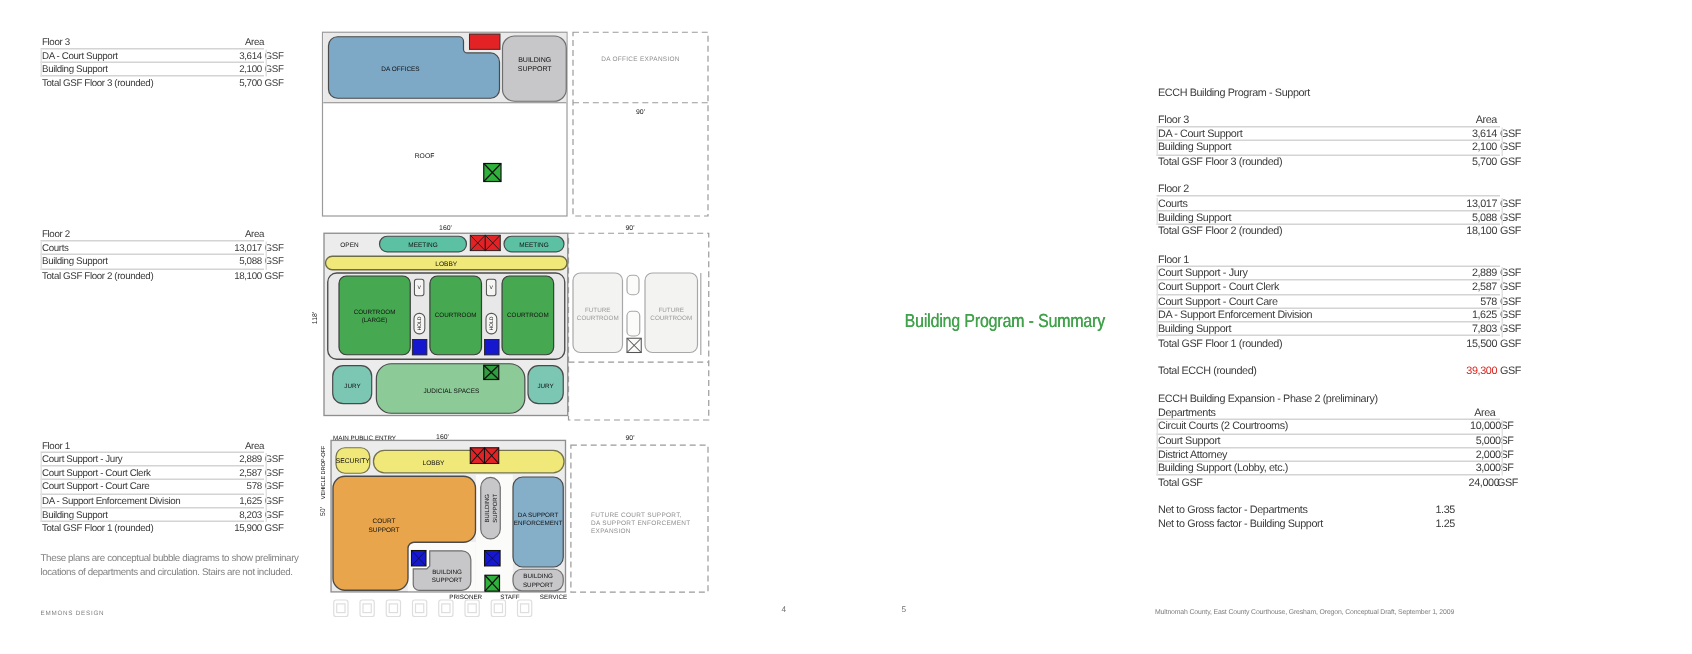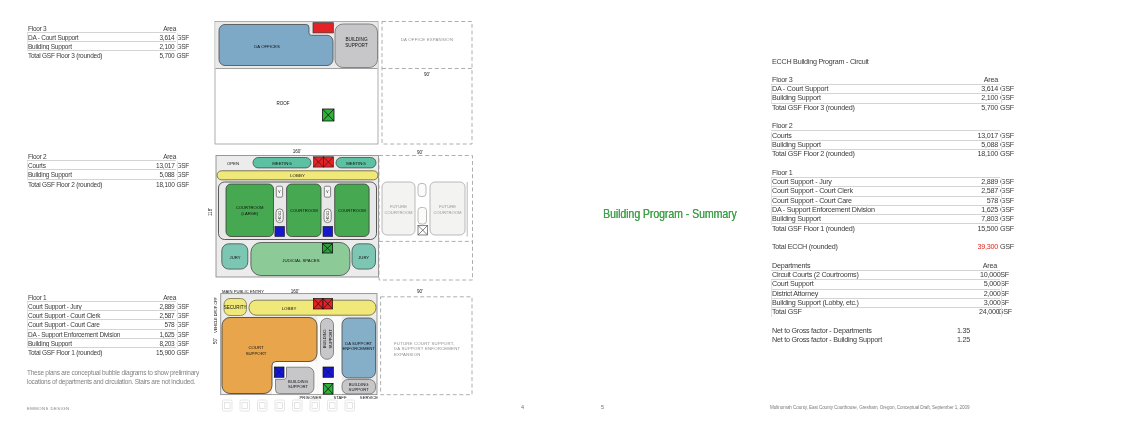--- a/index.html
+++ b/index.html
@@ -124,21 +124,21 @@
   <div class="tiny" style="left:27px;top:405.5px;">EMMONS DESIGN</div>
 
   <div style="position:absolute;left:521px;top:403.5px;font-size:5.5px;color:#6e6e6e;">4</div>
 
   <div style="position:absolute;left:601px;top:403.5px;font-size:5.5px;color:#6e6e6e;">5</div>
 
   <div style="position:absolute;left:603px;top:207.8px;font-size:12.6px;line-height:12.6px;letter-spacing:-0.1px;color:#42a24c;text-shadow:0.25px 0 0 #42a24c;transform:scaleX(0.84);transform-origin:0 0;white-space:nowrap;">Building Program - Summary</div>
 
   <div class="rtbl" style="left:772px;top:57.9px;width:242px;">
     <div class="rrow">
-        <span class="nm">ECCH Building Program - Circuit</span>
+        <span class="nm">ECCH Building Program - Support</span>
       </div>
   </div>
 
   <div class="rtbl" style="left:772px;top:75.7px;width:242px;">
     <div class="rrow">
         <span class="nm">Floor 3</span>
         <span class="vl">Area</span>
         <span class="sep"></span>
       </div>
     <div class="rrow">
@@ -220,20 +220,23 @@
         <span class="vl">15,500</span>
         <span class="un">GSF</span>
       </div>
     <div class="gap"></div>
     <div class="rrow">
         <span class="nm">Total ECCH (rounded)</span>
         <span class="vl red">39,300</span>
         <span class="un">GSF</span>
       </div>
     <div class="gap"></div>
+    <div class="rrow">
+        <span class="nm">ECCH Building Expansion - Phase 2 (preliminary)</span>
+      </div>
     <div class="rrow">
         <span class="nm">Departments</span>
         <span class="vl" style="right:17px;">Area</span>
         <span class="sep"></span>
       </div>
     <div class="rrow">
         <span class="nm">Circuit Courts (2 Courtrooms)</span>
         <span class="vl" style="right:13.5px;">10,000</span>
         <span class="un" style="right:5px;">SF</span>
         <span class="sep"></span>

